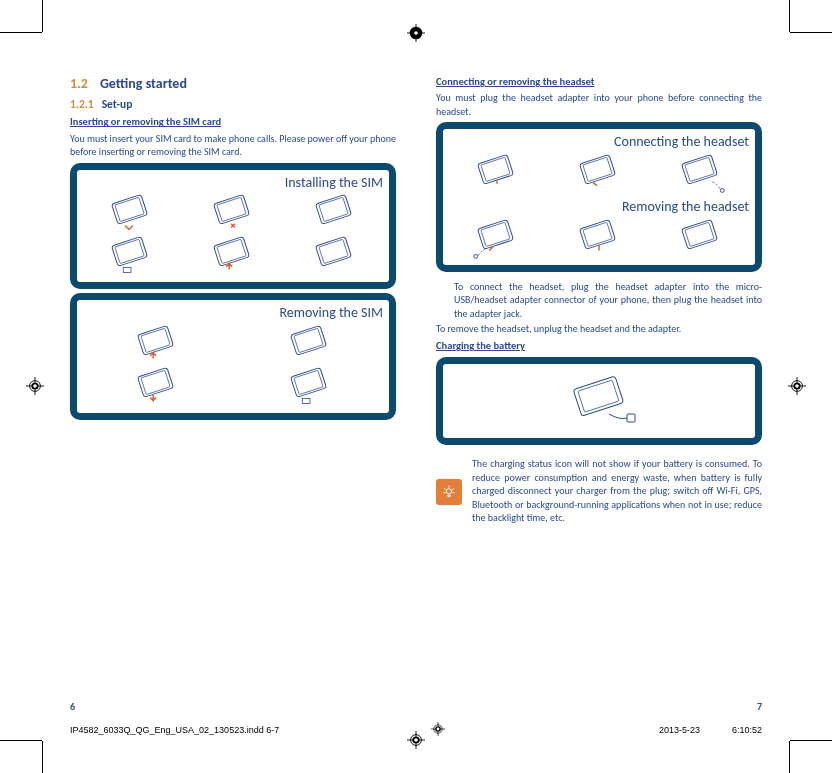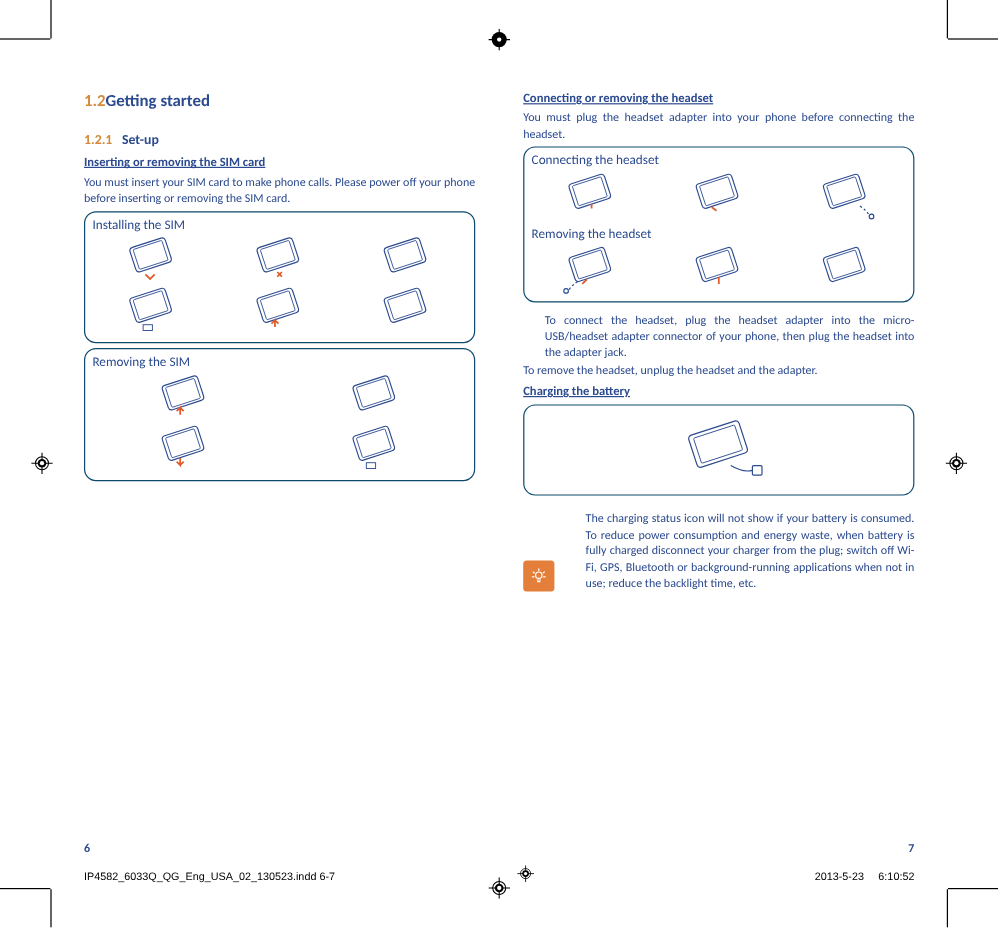--- a/index.html
+++ b/index.html
@@ -44,63 +44,64 @@
   }
   .col {
     flex: 1;
     font-size: 10px;
     line-height: 1.35;
   }
   .h12 {
     font-size: 14px;
     font-weight: bold;
   }
-  .h12 .num { color: #d48a3a; }
+  .h12 .num { color: #d48a3a; margin-right: 12px; }
   .h121 {
     font-size: 11.5px;
     font-weight: bold;
-    margin-top: 16px;
+    margin-top: 3px;
   }
   .h121 .num { color: #d48a3a; margin-right: 8px; }
   .subhead {
     font-size: 10.5px;
     font-weight: bold;
     text-decoration: underline;
     margin-top: 3px;
   }
   .body-text {
     font-size: 10px;
     margin-top: 2px;
     text-align: justify;
   }
   .figbox {
-    border: 1px solid #0c4a6e;
+    border: 7px solid #0c4a6e;
     border-radius: 10px;
     margin-top: 4px;
     padding: 4px 6px 4px 6px;
-    font-size: 11px;
+    font-size: 14px;
+    text-align: right;
   }
   .figbox .figlabel { display:block; margin-bottom:2px; }
   .phone-row {
     display: flex;
     justify-content: space-around;
     align-items: center;
     gap: 6px;
     margin: 2px 0;
   }
   .phone-sketch {
     width: 58px;
     height: 40px;
   }
   .phone-sketch svg { width:100%; height:100%; }
   .tip-block {
     display: flex;
-    gap: 26px;
+    gap: 10px;
     margin-top: 12px;
-    align-items: flex-end;
+    align-items: center;
   }
   .tip-icon {
     width: 26px;
     height: 26px;
     background: #e37f3a;
     border-radius: 3px;
     flex-shrink: 0;
     display:flex;
     align-items:center;
     justify-content:center;
@@ -133,21 +134,21 @@
     position: absolute;
     bottom: 38px;
     left: 70px;
     right: 70px;
     display: flex;
     justify-content: space-between;
     font-size: 9px;
     color: #000;
     font-family: Arial, sans-serif;
   }
-  .footer .right { display:flex; gap:12px; }
+  .footer .right { display:flex; gap:32px; }
   .charger-row {
     display:flex;
     justify-content:center;
     align-items:center;
     gap:10px;
     padding: 8px 0;
   }
 </style>
 </head>
 <body>

